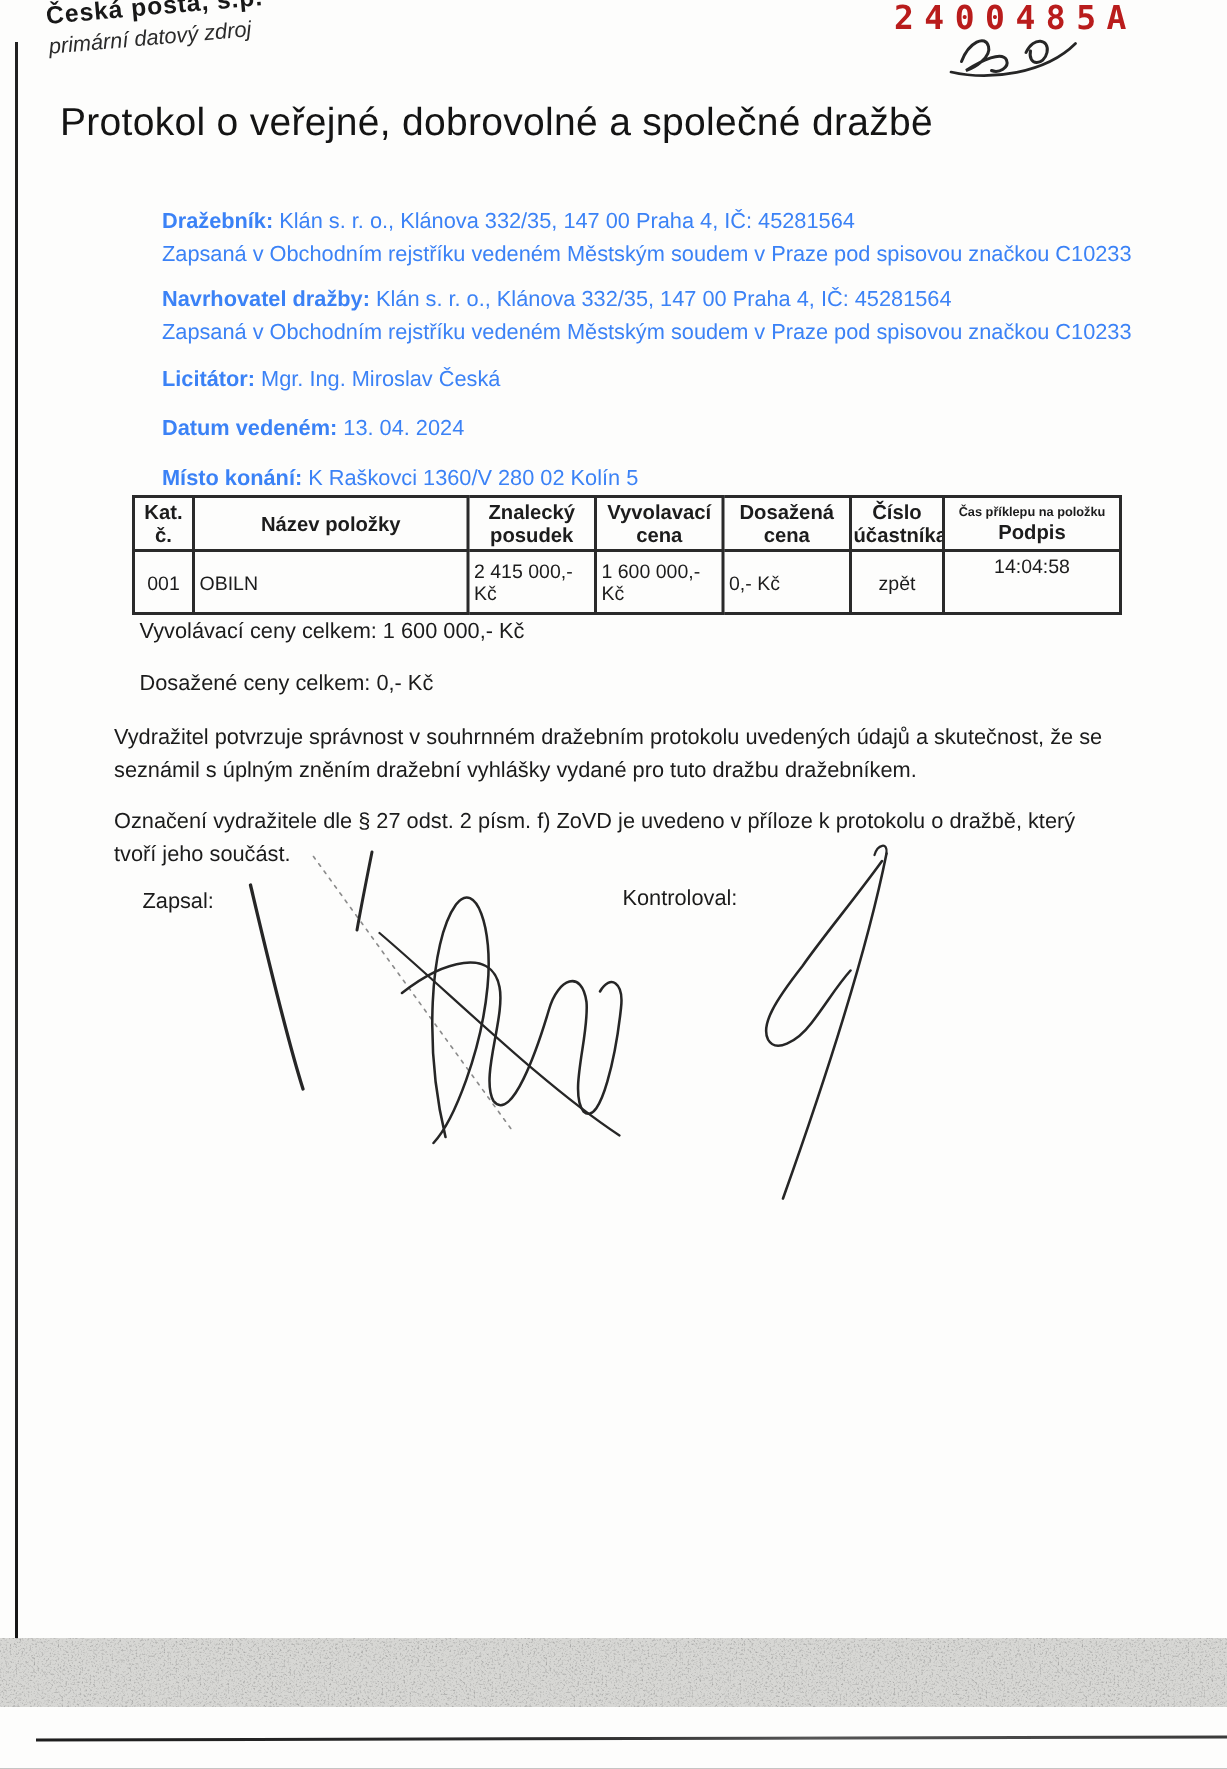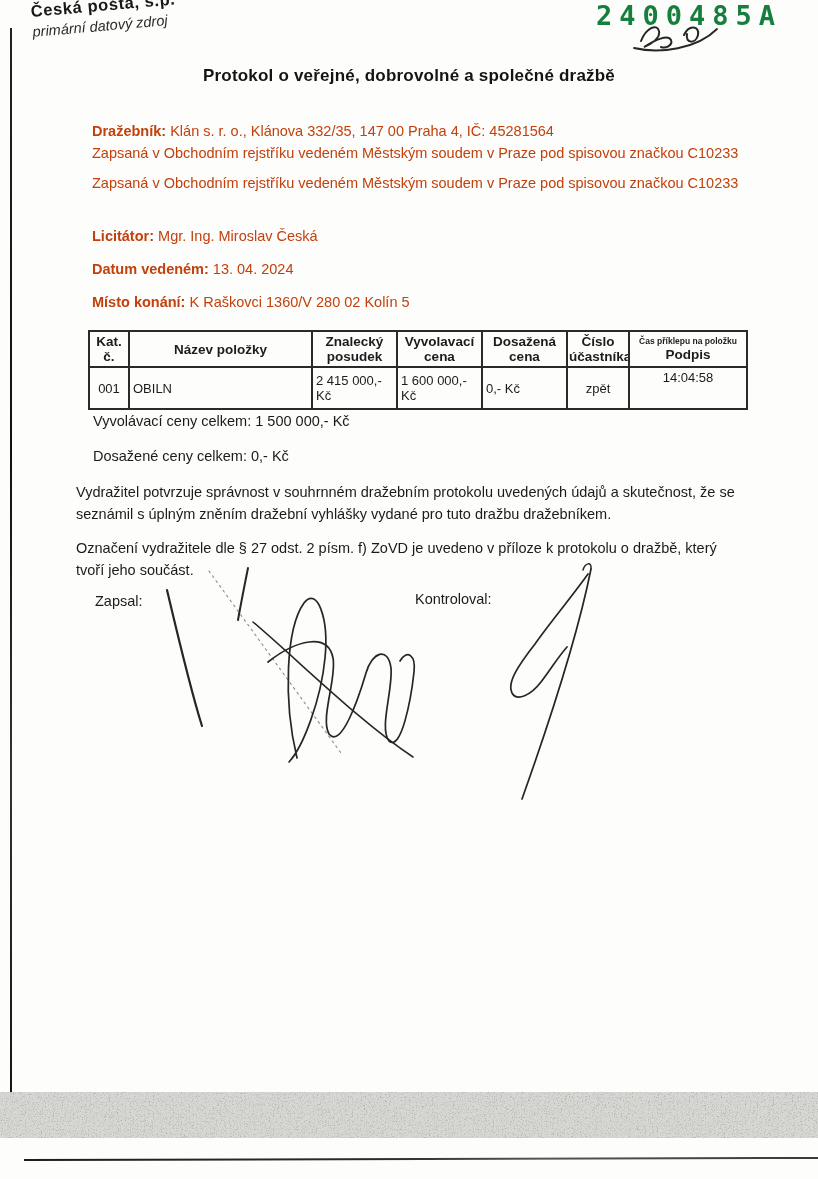--- a/index.html
+++ b/index.html
@@ -17,26 +17,26 @@
     background:linear-gradient(#222 0%, #111 40%, #333 70%, #151515 100%); }
 
   
   .stamp { position:absolute; left:30px; top:2px; transform:rotate(-5deg); transform-origin:left top; }
   .stamp-line1 { font-size:16.5px; font-weight:bold; letter-spacing:.6px; color:#181818; }
   .stamp-line2 { font-size:14.5px; font-style:italic; margin-top:3px; color:#2a2a2a; }
 
   
   .doc-number { position:absolute; left:596px; top:0px;
     font-family:"DejaVu Sans Mono", monospace; font-weight:bold;
-    font-size:27px; letter-spacing:7px; color:#15803d; }
+    font-size:22px; letter-spacing:7px; color:#b91c1c; }
 
   .title { position:absolute; left:40px; right:40px; top:66px;
-    text-align:center; font-size:17px; font-weight:700; color:#141414; letter-spacing:.2px; }
+    font-size:26px; font-weight:400; color:#141414; letter-spacing:.2px; }
 
-  .info { position:absolute; left:92px; width:665px; font-size:14.5px; line-height:21.5px; color:#c2410c; }
+  .info { position:absolute; left:108px; width:665px; font-size:14.5px; line-height:21.5px; color:#3b82f6;margin-top:17px; }
   .info b { font-weight:bold; }
   .ib1 { top:121px; } .ib2 { top:173px; } .ib3 { top:226px; } .ib4 { top:259px; } .ib5 { top:292px; }
 
   table.items { position:absolute; left:88px; top:330px; width:658px;
     border-collapse:collapse; table-layout:fixed; }
   table.items th, table.items td { border:2px solid #2a2a2a; overflow:hidden;margin-left:11px; }
   table.items th { font-size:13.5px; font-weight:bold; text-align:center; padding:2px 1px; line-height:15px; }
   table.items td { font-size:13px; padding:2px 3px; height:36px; }
   .c-kat { width:40px; } .c-nazev { width:183px; } .c-znal { width:85px; }
   .c-vyvo { width:85px; } .c-dosa { width:85px; } .c-cislo { width:62px; } .c-cas { width:118px; }
@@ -87,20 +87,21 @@
   </svg>
 
   <div class="title">Protokol o veřejné, dobrovolné a společné dražbě</div>
 
   <div class="info ib1">
     <div><b>Dražebník:</b><span> Klán s. r. o., Klánova 332/35, 147 00 Praha 4, IČ: 45281564</span></div>
     <div>Zapsaná v Obchodním rejstříku vedeném Městským soudem v Praze pod spisovou značkou C10233</div>
   </div>
 
   <div class="info ib2">
+    <div><b>Navrhovatel dražby:</b><span> Klán s. r. o., Klánova 332/35, 147 00 Praha 4, IČ: 45281564</span></div>
     <div>Zapsaná v Obchodním rejstříku vedeném Městským soudem v Praze pod spisovou značkou C10233</div>
   </div>
 
   <div class="info ib3">
     <b>Licitátor:</b><span> Mgr. Ing. Miroslav Česká</span>
   </div>
 
   <div class="info ib4">
     <b>Datum vedeném:</b><span> 13. 04. 2024</span>
   </div>
@@ -137,21 +138,21 @@
       <td class="ta-l">OBILN</td>
       <td class="ta-l">2 415 000,- Kč</td>
       <td class="ta-l">1 600 000,- Kč</td>
       <td class="ta-l">0,- Kč</td>
       <td class="ta-c">zpět</td>
       <td class="cell-cas">14:04:58</td>
     </tr>
   </tbody>
     </table>
 
-  <div class="totals t1">Vyvolávací ceny celkem: 1 500 000,- Kč</div>
+  <div class="totals t1">Vyvolávací ceny celkem: 1 600 000,- Kč</div>
   <div class="totals t2">Dosažené ceny celkem: 0,- Kč</div>
 
   <div class="para p1">Vydražitel potvrzuje správnost v souhrnném dražebním protokolu uvedených údajů a skutečnost, že se seznámil s úplným zněním dražební vyhlášky vydané pro tuto dražbu dražebníkem.</div>
   <div class="para p2">Označení vydražitele dle § 27 odst. 2 písm. f) ZoVD je uvedeno v příloze k protokolu o dražbě, který tvoří jeho součást.</div>
 
   <div class="sig-label sig-zapsal">Zapsal:</div>
   <div class="sig-label sig-kontroloval">Kontroloval:</div>
 
   <svg class="sig-layer" width="818" height="1179">
 

